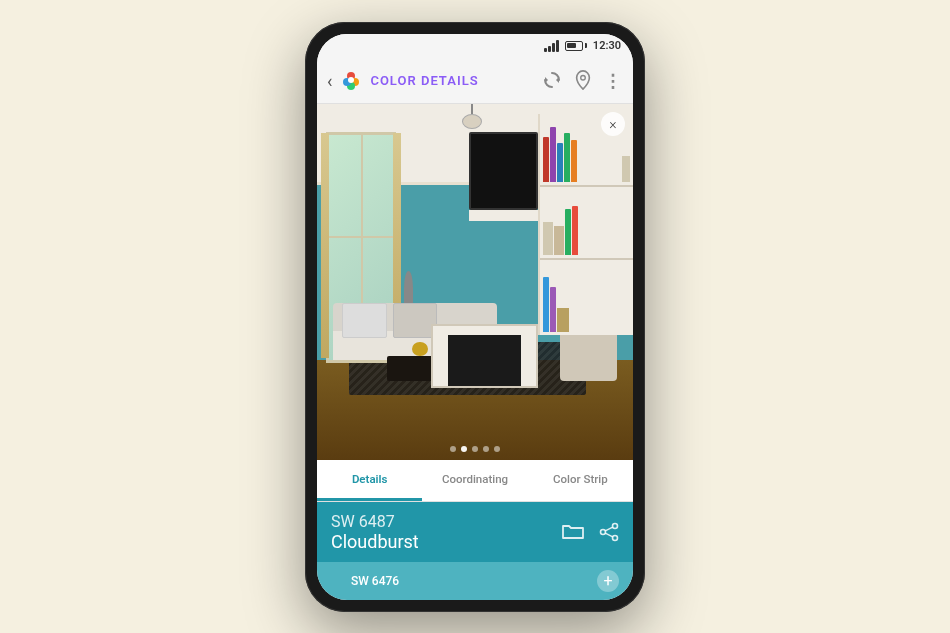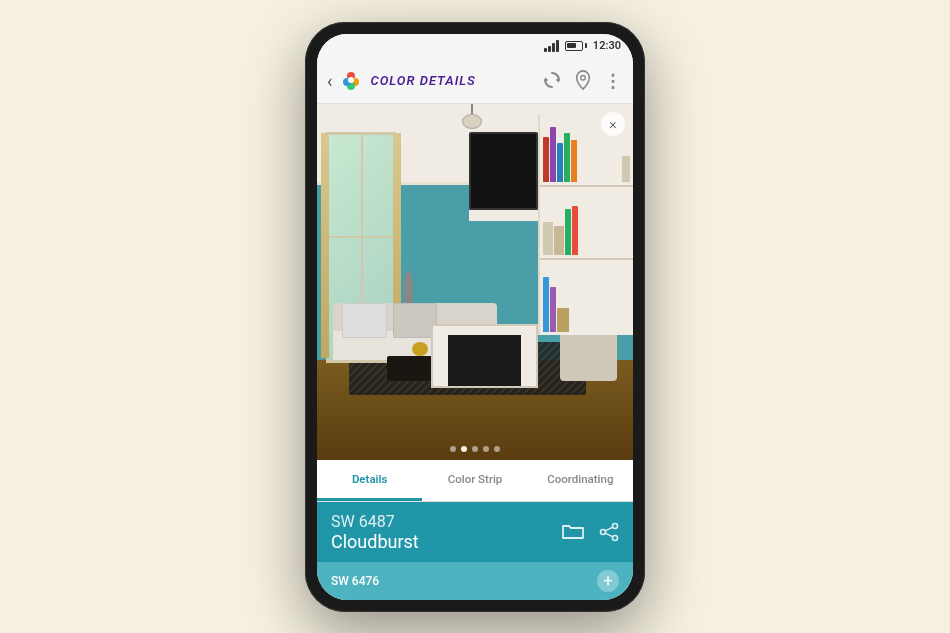--- a/index.html
+++ b/index.html
@@ -111,23 +111,22 @@
       font-size: 18px;
       color: #555;
       cursor: pointer;
     }
 
     .app-title {
       flex: 1;
       font-size: 13px;
       font-weight: 600;
       letter-spacing: 1px;
-      color: #4c1d95;
+      color: #8b5cf6;
       text-transform: uppercase;
-      font-style: italic;
     }
 
     .app-bar-icons {
       display: flex;
       gap: 12px;
       align-items: center;
     }
 
     .icon-more {
       color: #888;
@@ -253,20 +252,21 @@
       padding: 8px 14px;
       display: flex;
       align-items: center;
       justify-content: space-between;
     }
 
     .swatch-label {
       font-size: 12px;
       color: #fff;
       font-weight: 500;
+      margin-left: 20px;
     }
 
     .swatch-plus {
       width: 22px;
       height: 22px;
       background: rgba(255,255,255,0.3);
       border-radius: 50%;
       display: flex;
       align-items: center;
       justify-content: center;
@@ -422,24 +422,24 @@
         <div class="dot"></div>
         <div class="dot"></div>
       </div>
     </div>
 
     <div class="tab-bar">
       <div class="tab active">
         <span>Details</span>
       </div>
       <div class="tab">
+        <span>Coordinating</span>
+      </div>
+      <div class="tab">
         <span>Color Strip</span>
-      </div>
-      <div class="tab">
-        <span>Coordinating</span>
       </div>
     </div>
 
     <div class="color-info">
       <div class="color-name-block">
         <div class="color-code">SW 6487</div>
         <div class="color-name">Cloudburst</div>
       </div>
       <div class="color-actions">
 

